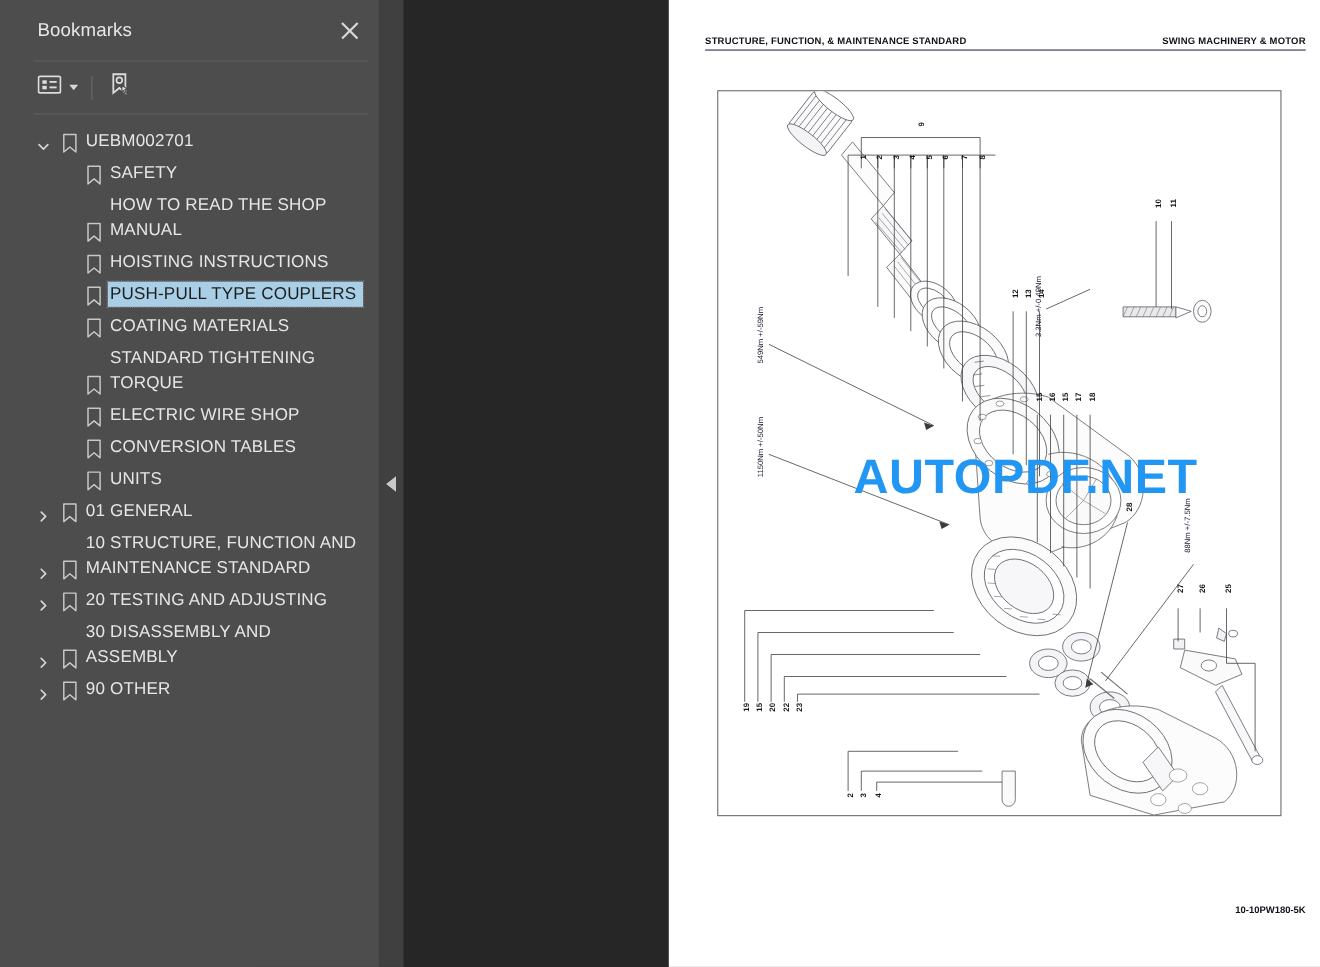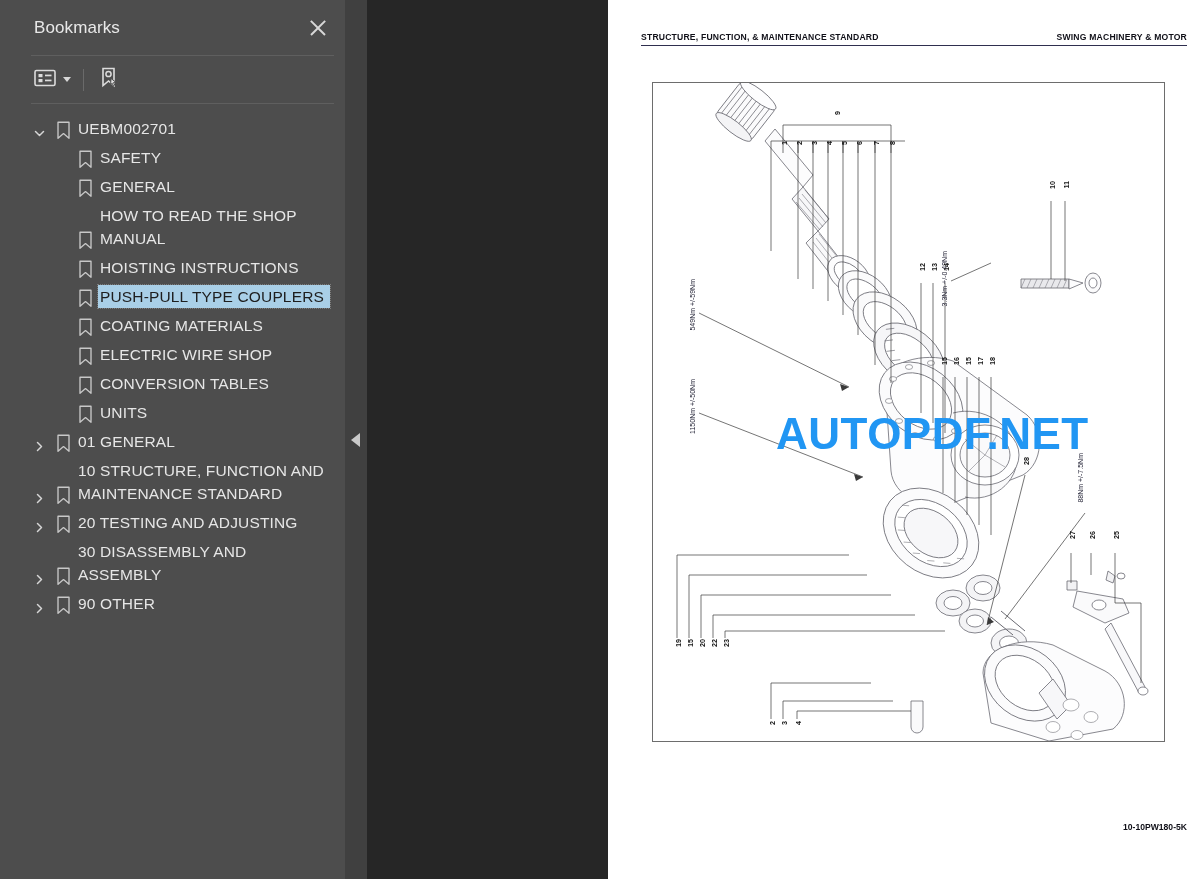--- a/index.html
+++ b/index.html
@@ -189,29 +189,20 @@
           </div>
           <div class="node-label">SAFETY</div>
         </div>
         <div class="node lvl1">
           <div class="twisty"></div>
           <div class="bm-icon">
             <svg width="15" height="19" viewBox="0 0 15 19">
               <path d="M2 1.2 h11 v16 l-5.5 -4.6 l-5.5 4.6 z" fill="none" stroke="#c8c8c8" stroke-width="1.35" stroke-linejoin="round"></path>
             </svg>
           </div>
-          <div class="node-label">GENERAL</div>
-        </div>
-        <div class="node lvl1">
-          <div class="twisty"></div>
-          <div class="bm-icon">
-            <svg width="15" height="19" viewBox="0 0 15 19">
-              <path d="M2 1.2 h11 v16 l-5.5 -4.6 l-5.5 4.6 z" fill="none" stroke="#c8c8c8" stroke-width="1.35" stroke-linejoin="round"></path>
-            </svg>
-          </div>
           <div class="node-label">HOW TO READ THE SHOP MANUAL</div>
         </div>
         <div class="node lvl1">
           <div class="twisty"></div>
           <div class="bm-icon">
             <svg width="15" height="19" viewBox="0 0 15 19">
               <path d="M2 1.2 h11 v16 l-5.5 -4.6 l-5.5 4.6 z" fill="none" stroke="#c8c8c8" stroke-width="1.35" stroke-linejoin="round"></path>
             </svg>
           </div>
           <div class="node-label">HOISTING INSTRUCTIONS</div>
@@ -226,20 +217,29 @@
           <div class="node-label">PUSH-PULL TYPE COUPLERS</div>
         </div>
         <div class="node lvl1">
           <div class="twisty"></div>
           <div class="bm-icon">
             <svg width="15" height="19" viewBox="0 0 15 19">
               <path d="M2 1.2 h11 v16 l-5.5 -4.6 l-5.5 4.6 z" fill="none" stroke="#c8c8c8" stroke-width="1.35" stroke-linejoin="round"></path>
             </svg>
           </div>
           <div class="node-label">COATING MATERIALS</div>
+        </div>
+        <div class="node lvl1">
+          <div class="twisty"></div>
+          <div class="bm-icon">
+            <svg width="15" height="19" viewBox="0 0 15 19">
+              <path d="M2 1.2 h11 v16 l-5.5 -4.6 l-5.5 4.6 z" fill="none" stroke="#c8c8c8" stroke-width="1.35" stroke-linejoin="round"></path>
+            </svg>
+          </div>
+          <div class="node-label">STANDARD TIGHTENING TORQUE</div>
         </div>
         <div class="node lvl1">
           <div class="twisty"></div>
           <div class="bm-icon">
             <svg width="15" height="19" viewBox="0 0 15 19">
               <path d="M2 1.2 h11 v16 l-5.5 -4.6 l-5.5 4.6 z" fill="none" stroke="#c8c8c8" stroke-width="1.35" stroke-linejoin="round"></path>
             </svg>
           </div>
           <div class="node-label">ELECTRIC WIRE SHOP</div>
         </div>

